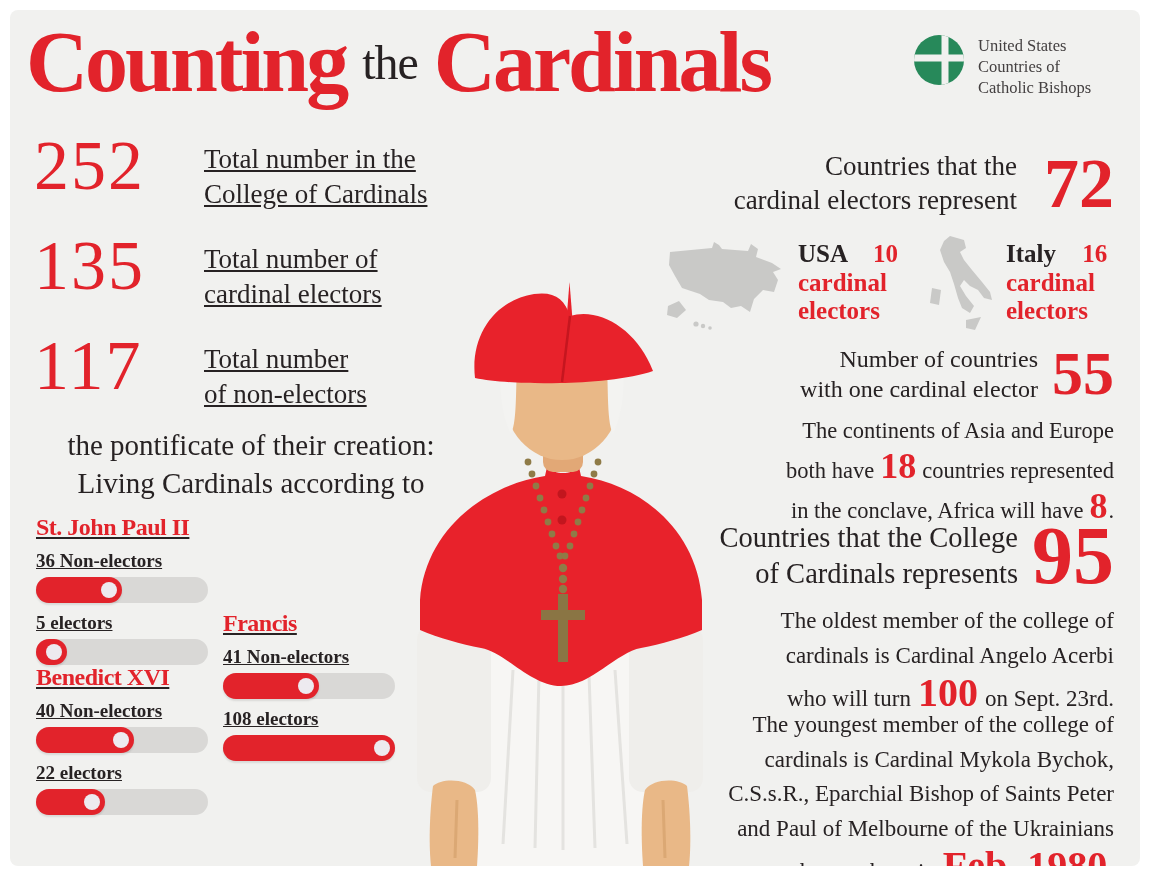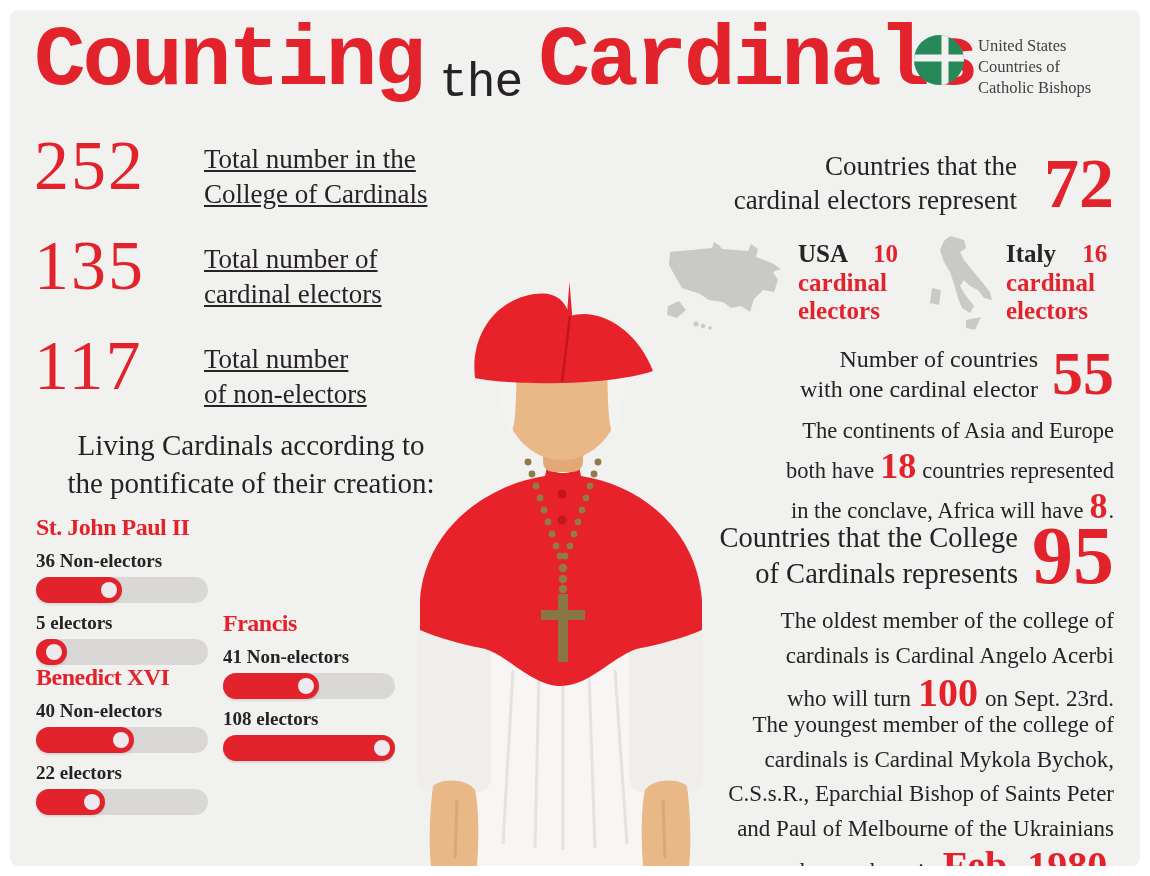--- a/index.html
+++ b/index.html
@@ -9,41 +9,41 @@
     --mapgray:#c9c9c7;
     --green:#27895a;
     --bg:#f1f1ef;
   }
   html,body{margin:0;padding:0;width:1150px;height:876px;background:#ffffff;overflow:hidden;
     font-family:"Liberation Serif","DejaVu Serif",serif;color:var(--dark);}
   .canvas{position:absolute;left:10px;top:10px;width:1130px;height:856px;background:var(--bg);
     border-radius:8px;overflow:hidden;}
 
   
-  .title{position:absolute;left:24px;top:2px;display:flex;align-items:flex-end;white-space:nowrap;font-family:Liberation Mono, monospace;}
+  .title{position:absolute;left:16px;top:2px;display:flex;align-items:center;white-space:nowrap;}
   .title .big{font-size:86px;font-weight:bold;color:var(--red);letter-spacing:-3px;}
   .title .mid{font-size:48px;color:var(--dark);margin:0 16px;letter-spacing:-1px;}
 
   
   .logo{position:absolute;left:903px;top:24px;display:flex;gap:13px;align-items:flex-start;}
   .logo-text{font-size:16.5px;color:#444041;line-height:1.28;padding-top:1px;}
 
   
   .stat-row{position:absolute;left:24px;display:flex;}
   .stat-row .num{font-size:70px;font-weight:normal;color:var(--red);width:170px;line-height:0.92;letter-spacing:2px;}
   .stat-row .lbl{font-size:27px;line-height:1.3;padding-top:8px;text-decoration:underline;}
   #stat-0{top:124px}
   #stat-1{top:224px}
   #stat-2{top:324px}
 
   .living{position:absolute;left:10px;top:416px;width:462px;text-align:center;
     font-size:29px;line-height:1.32;}
 
   
-  .pgroup{position:absolute;width:172px;}
+  .pgroup{position:absolute;width:172px;text-decoration:underline;}
   #pg-0{left:26px;top:504px;}
   #pg-1{left:26px;top:654px;}
   #pg-2{left:213px;top:600px;}
   .pname{font-size:24px;font-weight:bold;color:var(--red);margin-bottom:4px;letter-spacing:-0.5px;}
   .bar-label{font-size:19px;font-weight:bold;margin:9px 0 5px;}
   .bar-track{height:26px;background:var(--track);border-radius:13px;position:relative;}
   .bar-fill{position:absolute;left:0;top:0;bottom:0;background:var(--red);border-radius:13px;
     box-shadow:0 2px 2px rgba(0,0,0,0.10);}
   .knob{position:absolute;right:5px;top:50%;transform:translateY(-50%);width:16px;height:16px;
     background:#edeaef;border-radius:50%;}
@@ -129,22 +129,22 @@
   </div>
   <div class="stat-row" id="stat-2">
     <div class="num">117</div>
     <div class="lbl">
       <div>Total number</div>
       <div>of non-electors</div>
     </div>
   </div>
 
   <div class="living">
+    <div>the pontificate of their creation:</div>
     <div>Living Cardinals according to</div>
-    <div>the pontificate of their creation:</div>
   </div>
 
   <div class="pgroup" id="pg-0">
     <div class="pname">St. John Paul II</div>
     <div class="bar-label">36 Non-electors</div>
     <div class="bar-track">
       <div class="bar-fill" style="width: 50%;">
         <span class="knob"></span>
       </div>
     </div>

